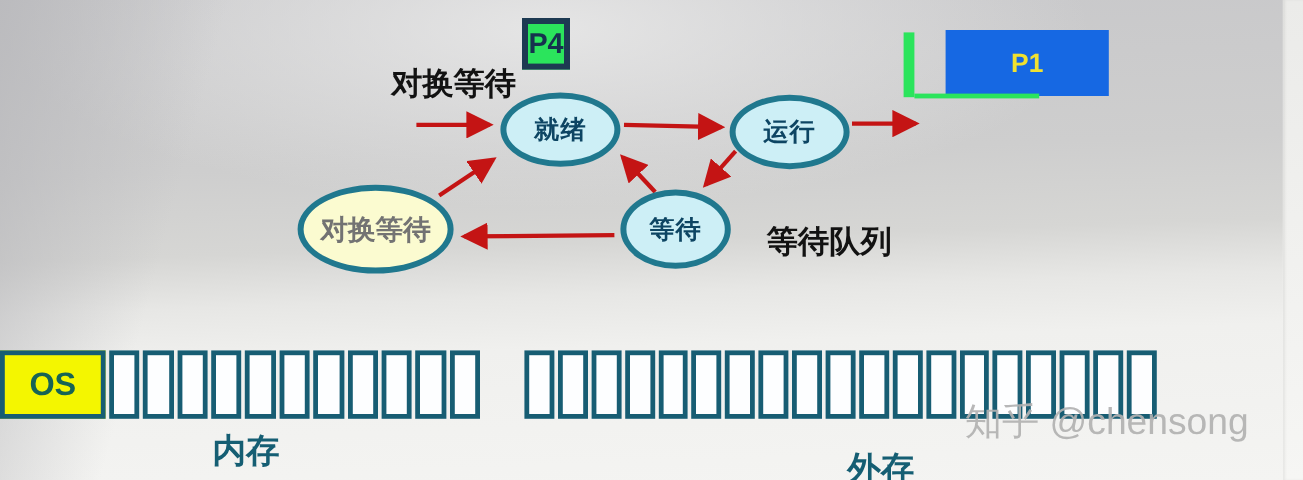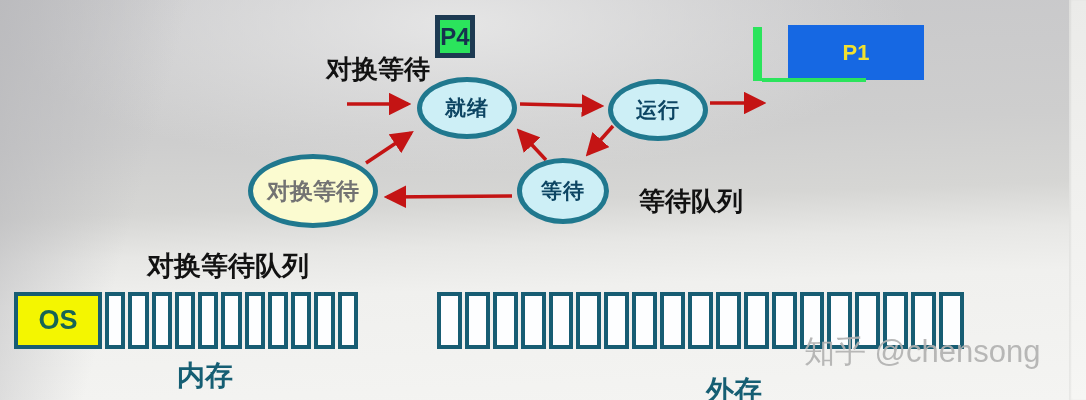--- a/index.html
+++ b/index.html
@@ -41,21 +41,21 @@
     font-weight:700;font-size:24px;color:#16324e;
   }
   .p1-green{position:absolute;left:753px;top:27px;width:9px;height:54px;background:#2be45c;}
   .p1-blue{
     position:absolute;left:762px;top:25px;width:136px;height:55px;background:#1668e3;
     display:flex;align-items:center;justify-content:center;
     font-weight:700;font-size:22px;color:#f0e130;margin-left:26px;
   }
   .p1-underline{position:absolute;left:762px;top:78px;width:104px;height:4px;background:#2be45c;}
   .bar{position:absolute;display:flex;gap:3px;height:57px;box-sizing:border-box;}
-  .bar-memory{left:14px;top:292px;width:344px;border-radius:21px;}
+  .bar-memory{left:0;top:292px;width:400px;border-radius:21px;}
   .bar-disk{left:437px;top:292px;width:527px;}
   .cell{
     flex:1 1 0;height:100%;box-sizing:border-box;
     border:4px solid #175d73;background:#fdfeff;
   }
   .cell-os{
     flex:0 0 88px;background:#f4f600;
     display:flex;align-items:center;justify-content:center;
     font-weight:700;font-size:27px;color:#176455;
   }
@@ -84,21 +84,20 @@
     <line x1="520" y1="104" x2="601" y2="106" stroke="#c41414" stroke-width="3.5" marker-end="url(#ah)"></line>
     <line x1="710" y1="103" x2="763" y2="103" stroke="#c41414" stroke-width="3.5" marker-end="url(#ah)"></line>
     <line x1="613" y1="126" x2="588" y2="154" stroke="#c41414" stroke-width="3.5" marker-end="url(#ah)"></line>
     <line x1="546" y1="160" x2="519" y2="131" stroke="#c41414" stroke-width="3.5" marker-end="url(#ah)"></line>
     <line x1="366" y1="163" x2="411" y2="133" stroke="#c41414" stroke-width="3.5" marker-end="url(#ah)"></line>
     <line x1="512" y1="196" x2="387" y2="197" stroke="#c41414" stroke-width="3.5" marker-end="url(#ah)"></line>
   </svg>
 
   <div class="queue-label lbl-ready-queue">对换等待</div>
   <div class="queue-label lbl-waiting-queue">等待队列</div>
-  <div class="queue-label lbl-swap-queue">对换等待队列</div>
 
   <div class="node node-ready">就绪</div>
   <div class="node node-running">运行</div>
   <div class="node node-waiting">等待</div>
   <div class="node node-swap">对换等待</div>
 
   <div class="pbox-p4">P4</div>
 
   <div class="p1-green"></div>
   <div class="p1-blue">P1</div>

